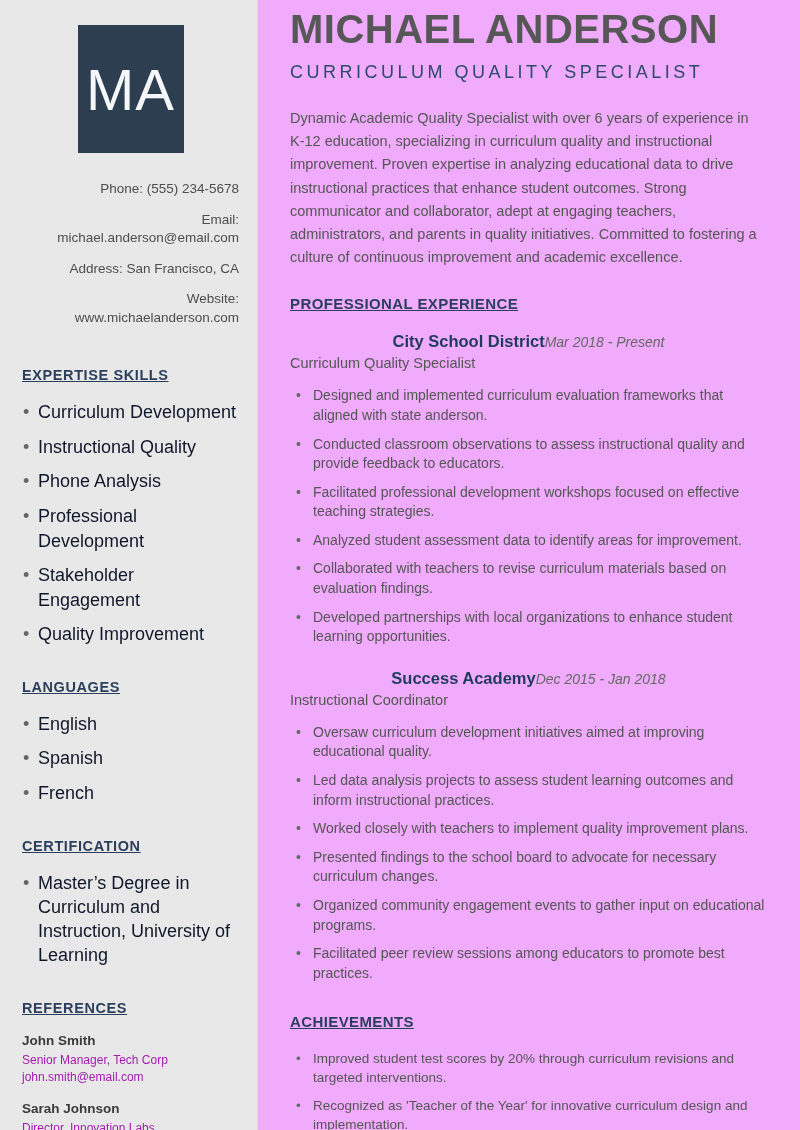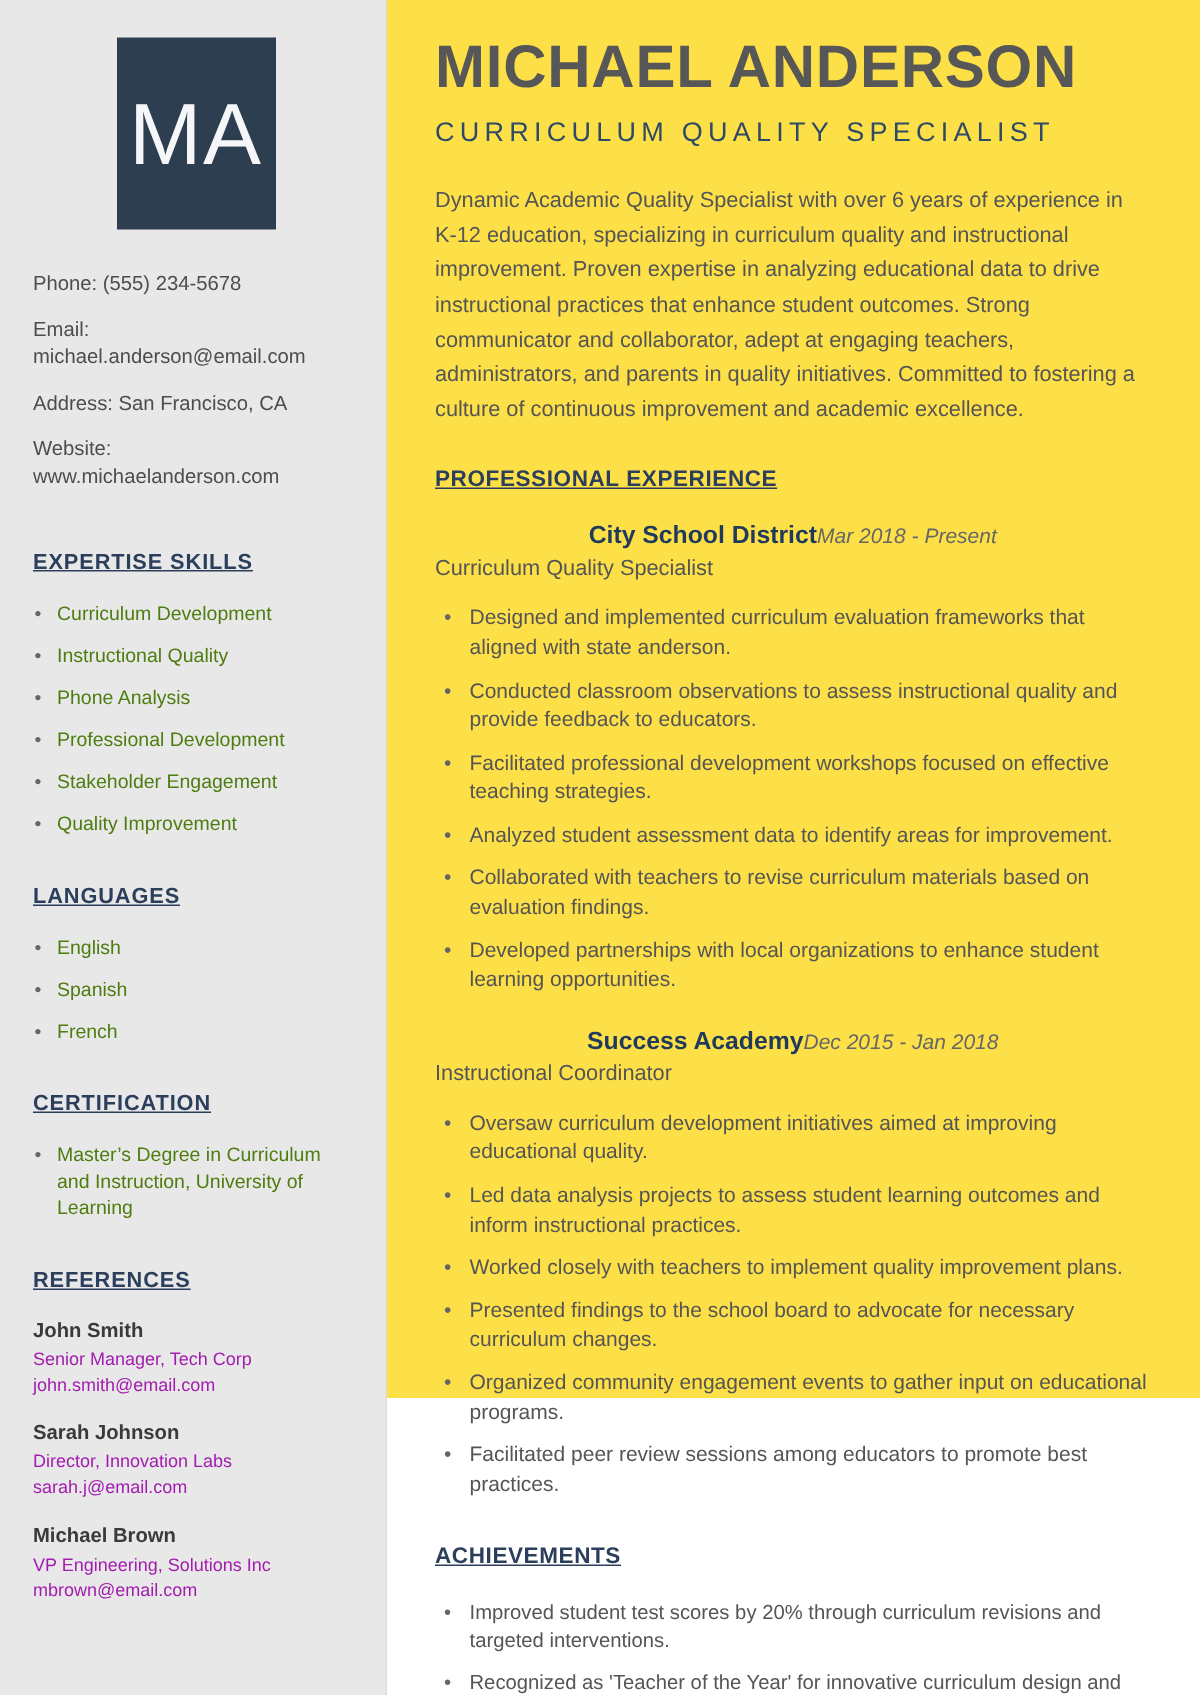--- a/index.html
+++ b/index.html
@@ -11,40 +11,40 @@
   .sidebar{
     position:absolute;left:0;top:0;width:258px;height:1130px;
     background:#e8e8e8;box-sizing:border-box;padding:25px 18px 0 22px;
     border-right:1px solid #dcdcdc;
   }
   .monogram{
     width:106px;height:128px;background:#2c3e50;margin:0 auto;
     display:flex;align-items:center;justify-content:center;
     color:#f4f6f8;font-size:58px;font-weight:normal;letter-spacing:1px;
   }
-  .contact{margin:27px 0 40px 0;}
+  .contact{margin:27px 0 40px 0;text-align:right;}
   .contact-line{font-size:13.5px;color:#4d4d4d;margin-bottom:12.5px;line-height:1.35;}
   .side-heading{
     font-size:14.5px;font-weight:bold;color:#2b3f5c;
     text-decoration:underline;letter-spacing:0.6px;margin:0 0 17px 0;
   }
   .side-section{margin-bottom:32px;}
   ul.dotted{list-style:none;margin:0;padding:0;}
   ul.dotted li{
-    position:relative;padding-left:16px;font-size:13px;color:#4d7c0f;
+    position:relative;padding-left:16px;font-size:18px;color:#0f172a;
     margin-bottom:10.5px;line-height:1.35;
   }
   ul.dotted li::before{content:"•";position:absolute;left:1px;top:0;color:#666;}
   .ref-person{margin-bottom:16px;}
   .ref-name{font-size:13.5px;font-weight:bold;color:#3a3a3a;margin:0 0 4px 0;}
   .ref-role,.ref-email{font-size:12px;color:#a21caf;line-height:1.4;margin:0;}
   
   .main{
-    position:absolute;left:258px;top:0;width:542px;height:932px;
-    box-sizing:border-box;padding:24px 33px 0 32px;background:#fde047;
+    position:absolute;left:258px;top:0;width:542px;height:1130px;
+    box-sizing:border-box;padding:8px 33px 0 32px;background:#f0abfc;
   }
   .name{
     font-size:40px;font-weight:bold;color:#575757;letter-spacing:0.5px;
     margin:0 0 12px 0;line-height:1.05;white-space:nowrap;
   }
   .job-title-main{
     font-size:18px;color:#2e4a66;letter-spacing:3.5px;margin:0 0 24px 0;
   }
   .summary{font-size:14.5px;color:#555;line-height:1.6;margin:0 0 26px 0;}
   .main-heading{

